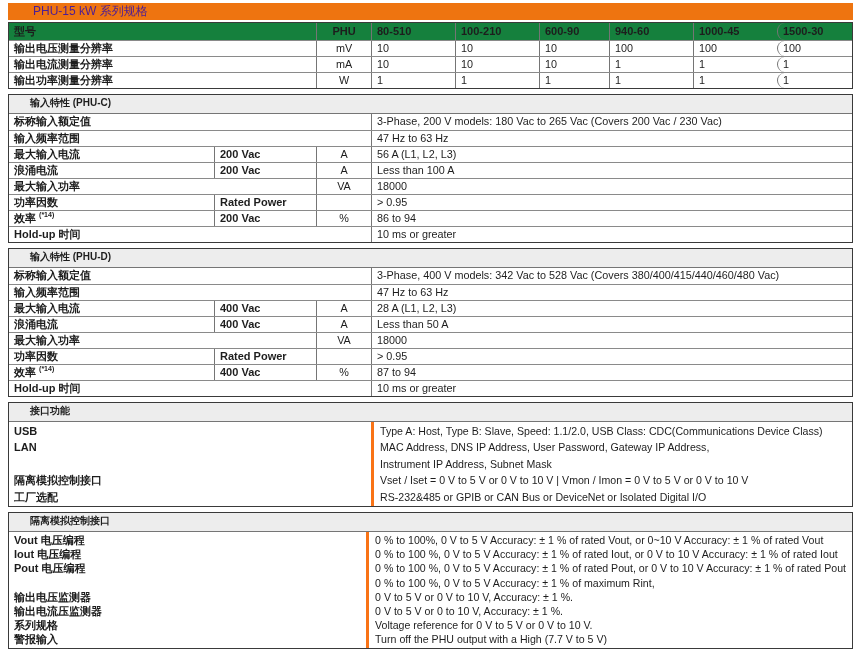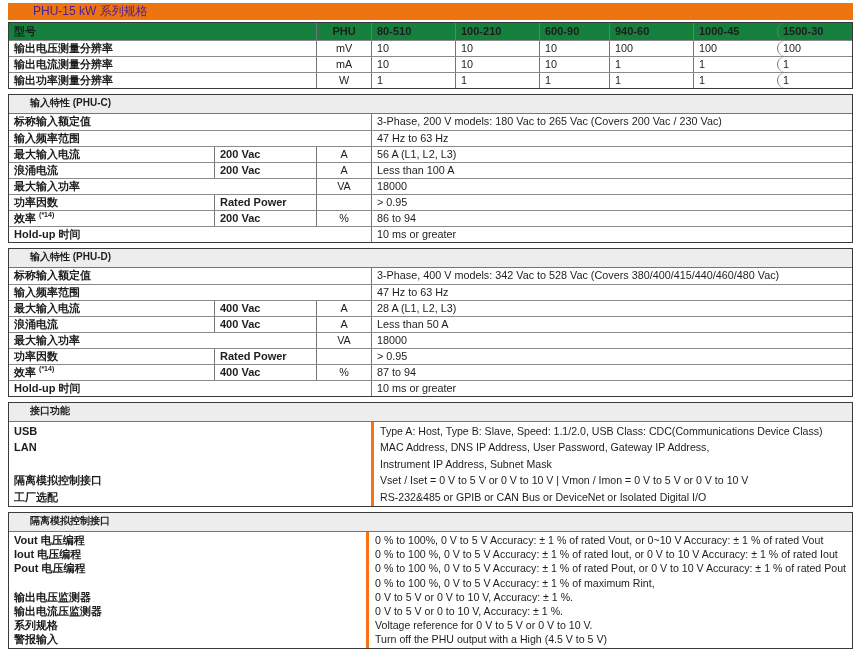--- a/index.html
+++ b/index.html
@@ -208,18 +208,18 @@
             <div>警报输入</div>
           </div>
           <div class="right">
             <div>0 % to 100%, 0 V to 5 V Accuracy: ± 1 % of rated Vout, or 0~10 V Accuracy: ± 1 % of rated Vout</div>
             <div>0 % to 100 %, 0 V to 5 V Accuracy: ± 1 % of rated Iout, or 0 V to 10 V Accuracy: ± 1 % of rated Iout</div>
             <div>0 % to 100 %, 0 V to 5 V Accuracy: ± 1 % of rated Pout, or 0 V to 10 V Accuracy: ± 1 % of rated Pout</div>
             <div>0 % to 100 %, 0 V to 5 V Accuracy: ± 1 % of maximum Rint,</div>
             <div>0 V to 5 V or 0 V to 10 V, Accuracy: ± 1 %.</div>
             <div>0 V to 5 V or 0 to 10 V, Accuracy: ± 1 %.</div>
             <div>Voltage reference for 0 V to 5 V or 0 V to 10 V.</div>
-            <div>Turn off the PHU output with a High (4.5 V to 5 V)</div>
+            <div>Turn off the PHU output with a High (7.7 V to 5 V)</div>
           </div>
         </div>
       </div>
     </div>
 </div>
 
 </body></html>

